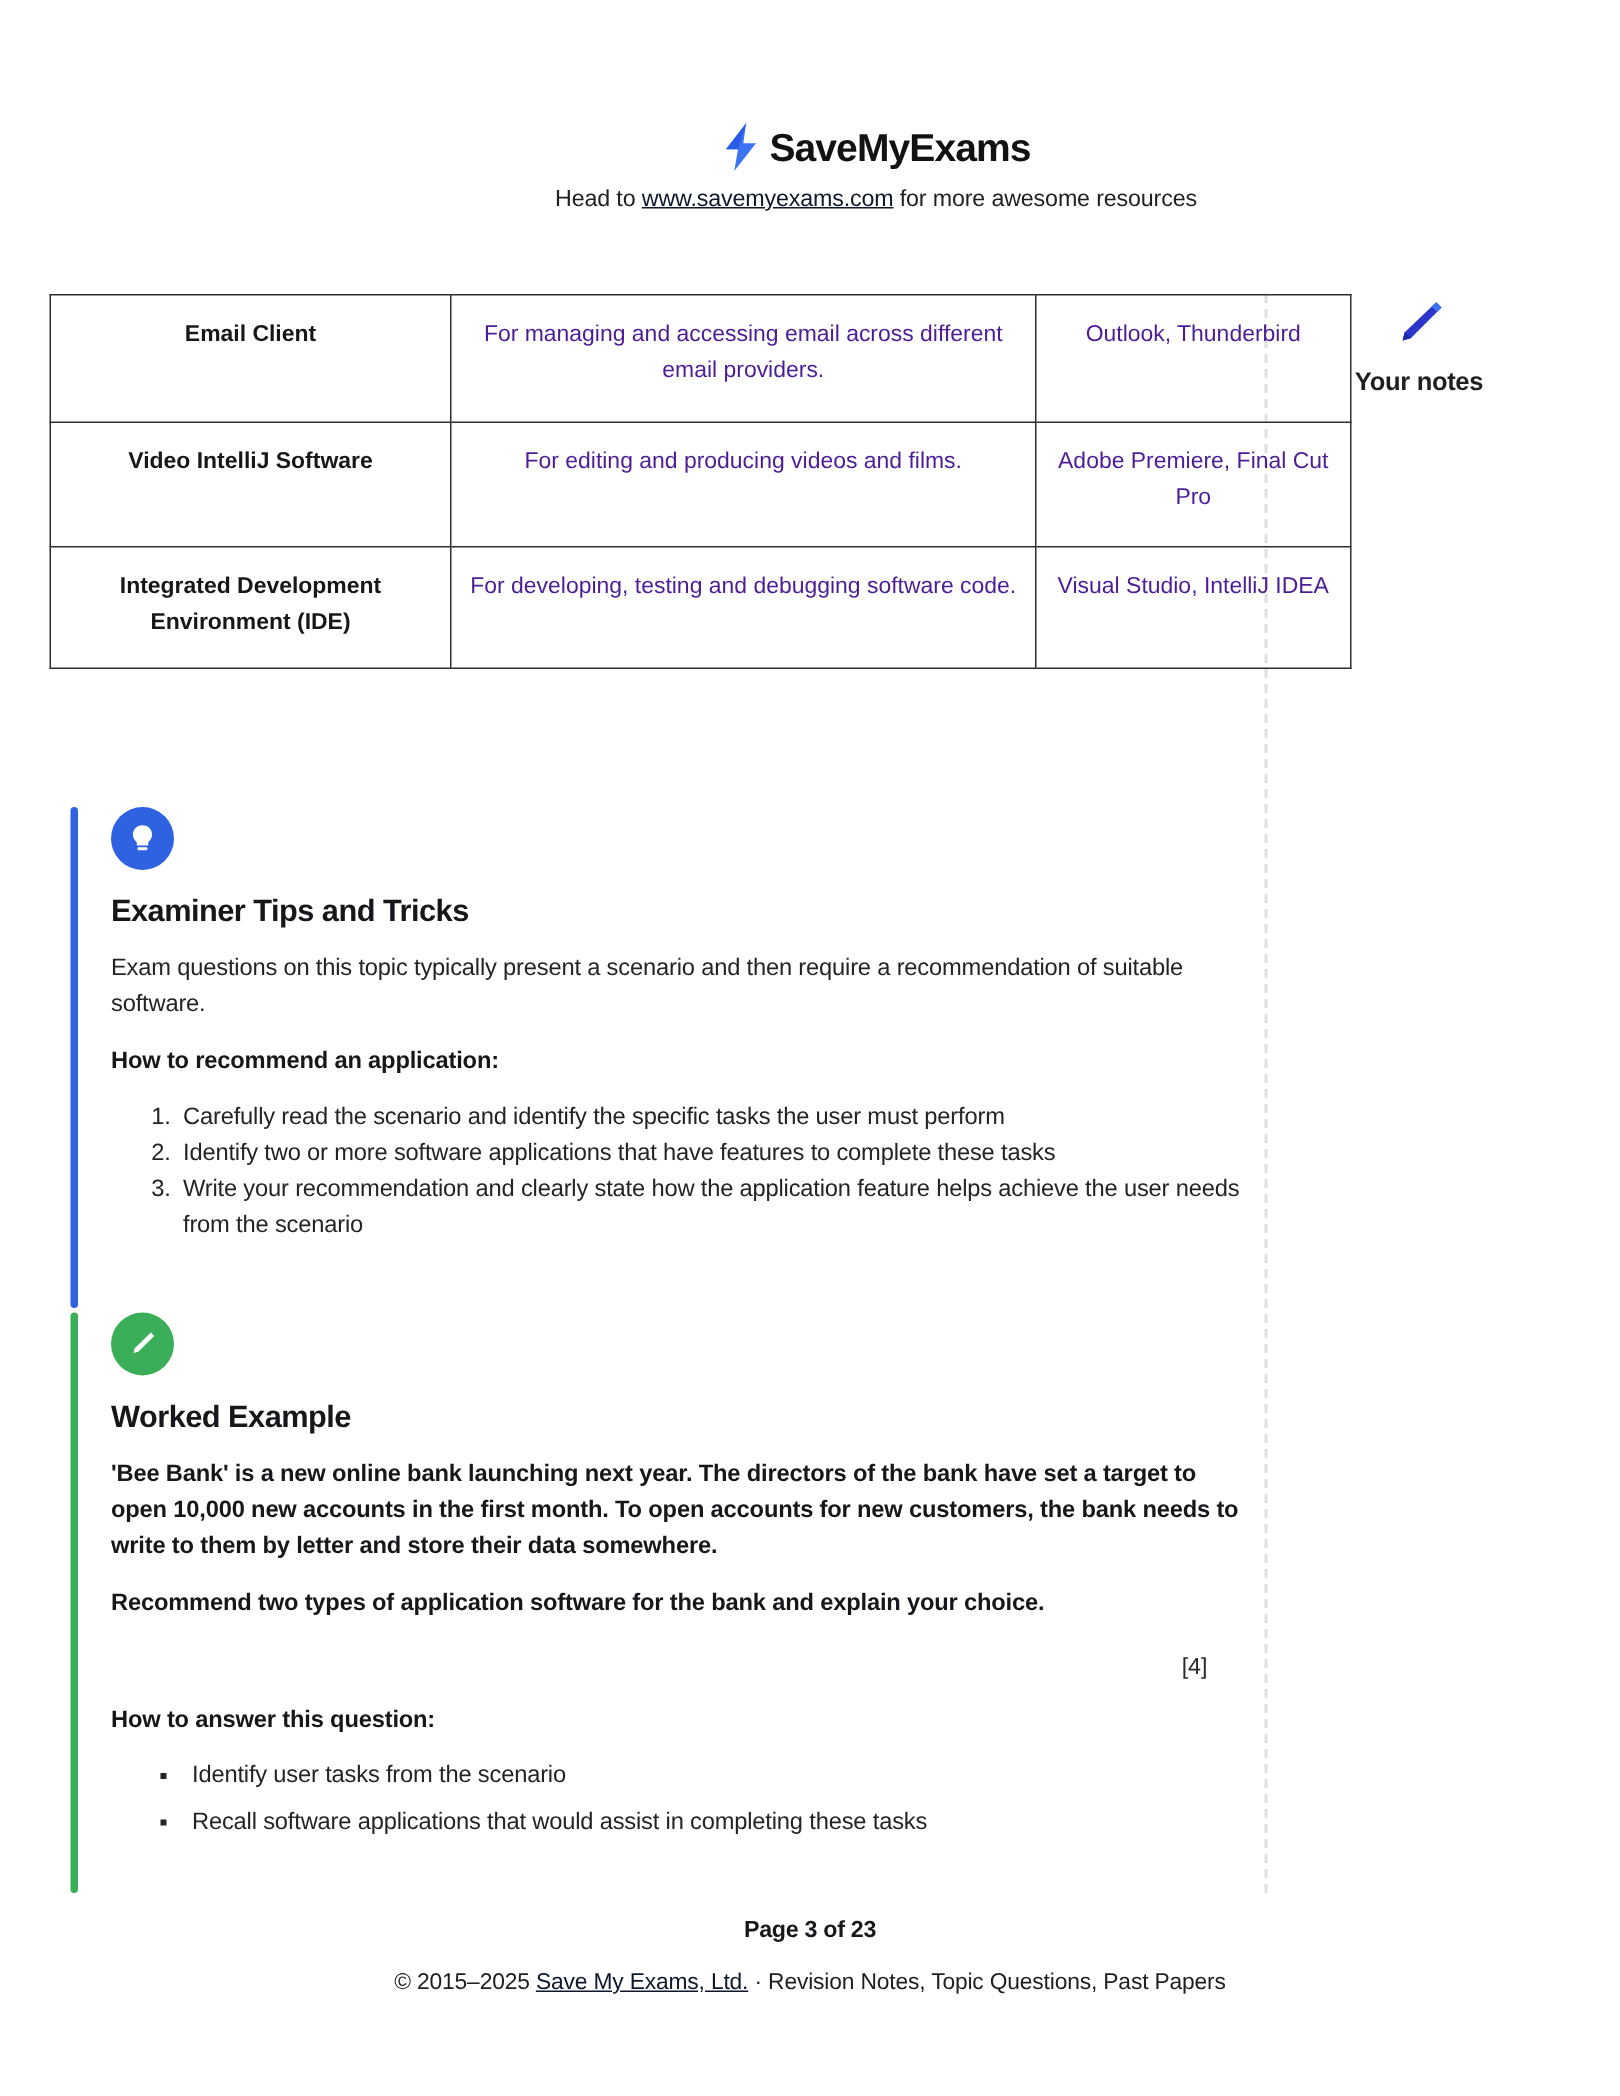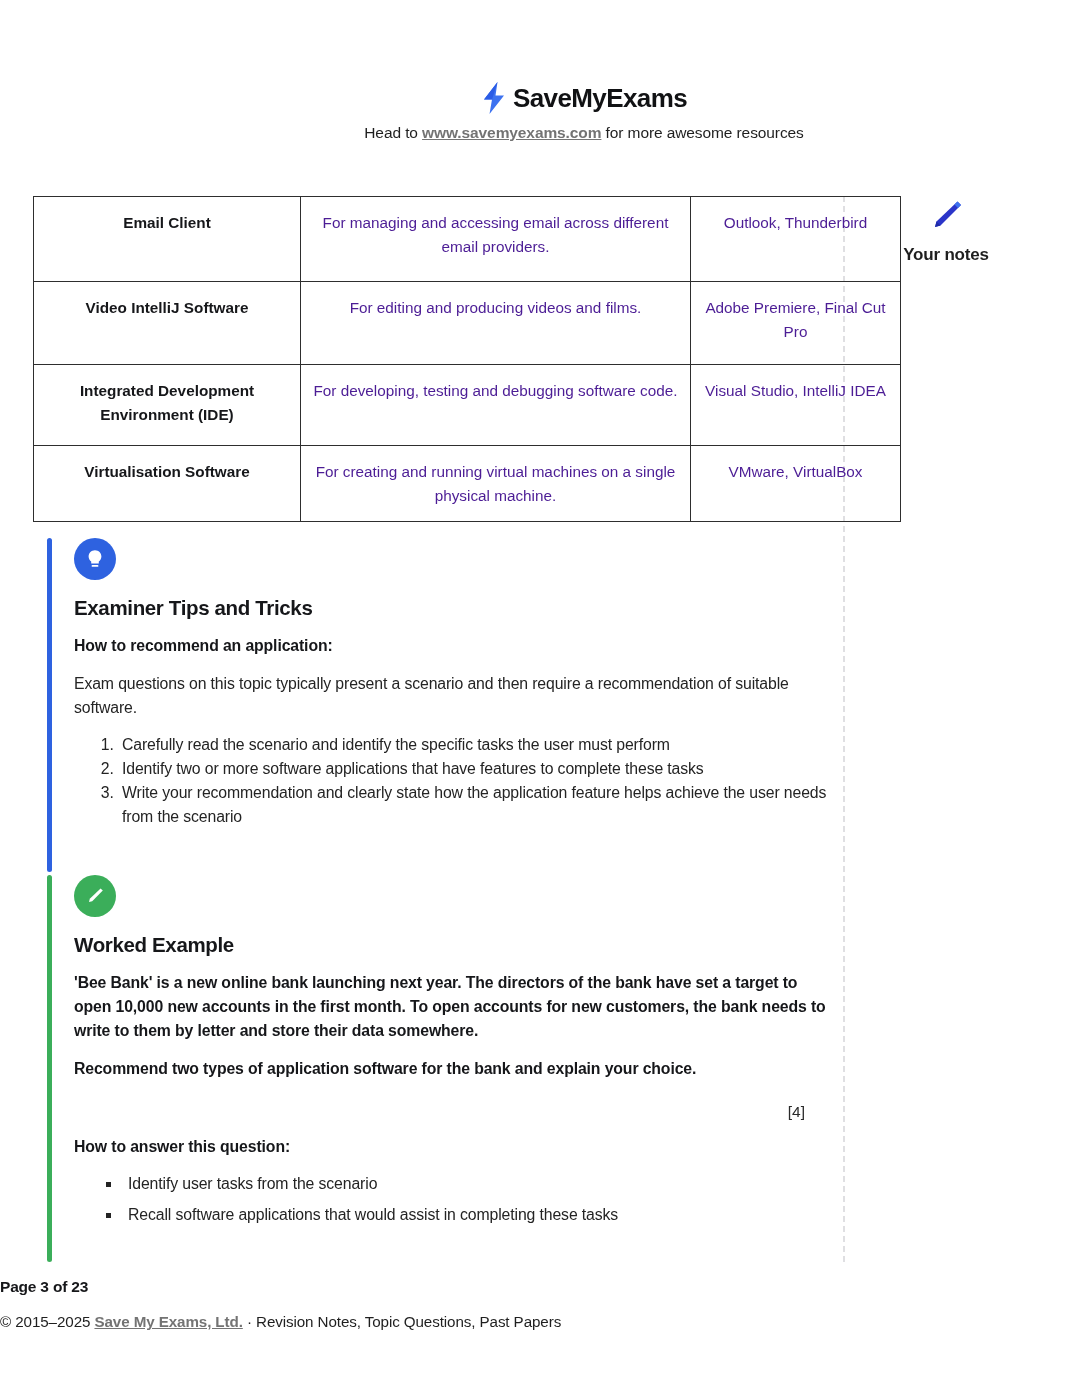--- a/index.html
+++ b/index.html
@@ -41,23 +41,22 @@
     line-height: 1;
   }
   .head-to {
     margin-top: 8px;
     font-size: 15.5px;
     color: #1f1f1f;
     letter-spacing: -0.1px;
   }
   .head-to a,
   .link {
-    color: #737373;
+    color: #0f172a;
     text-decoration: underline;
-    font-weight: bold;
   }
 
   
   .dashed-divider {
     position: absolute;
     left: 843px;
     top: 196px;
     width: 0;
     height: 1066px;
     border-left: 2px dashed #dfdfe2;
@@ -180,21 +179,21 @@
     padding-right: 32px;
     color: #2a2a2a;
   }
 
   
   .footer {
     position: absolute;
     left: 0;
     top: 1278px;
     width: 1080px;
-    text-align: left;
+    text-align: center;
   }
   .page-no {
     font-size: 15.5px;
     font-weight: bold;
     color: #16171a;
     letter-spacing: -0.2px;
   }
   .copyright {
     margin-top: 17px;
     font-size: 15.2px;
@@ -239,39 +238,34 @@
     <tr class="row-h2">
       <td class="c-name">Video IntelliJ Software</td>
       <td class="c-desc">For editing and producing videos and films.</td>
       <td class="c-ex">Adobe Premiere, Final Cut Pro</td>
     </tr>
     <tr class="row-h3">
       <td class="c-name">Integrated Development Environment (IDE)</td>
       <td class="c-desc">For developing, testing and debugging software code.</td>
       <td class="c-ex">Visual Studio, IntelliJ IDEA</td>
     </tr>
-    <tr class="row-h4">
-      <td class="c-name">Virtualisation Software</td>
-      <td class="c-desc">For creating and running virtual machines on a single physical machine.</td>
-      <td class="c-ex">VMware, VirtualBox</td>
-    </tr>
   </tbody>
 </table>
 
 <div class="callout" style="top:538px; height:334px;">
   <div class="accent-bar accent-blue"></div>
   <div class="callout-icon icon-blue">
     <svg width="26" height="26" viewBox="0 0 26 26">
       <path d="M13 4.2 C9.3 4.2 6.6 7 6.6 10.4 C6.6 12.7 7.9 14.3 9.2 15.6 L9.2 17.6 L16.8 17.6 L16.8 15.6 C18.1 14.3 19.4 12.7 19.4 10.4 C19.4 7 16.7 4.2 13 4.2 Z" fill="#ffffff"></path>
       <rect x="9.6" y="18.9" width="6.8" height="1.9" rx="0.9" fill="#ffffff"></rect>
     </svg>
   </div>
   <div class="callout-title">Examiner Tips and Tricks</div>
+  <div class="para">Exam questions on this topic typically present a scenario and then require a recommendation of suitable software.</div>
   <div class="para bold">How to recommend an application:</div>
-  <div class="para">Exam questions on this topic typically present a scenario and then require a recommendation of suitable software.</div>
   <ol class="steps">
     <li>Carefully read the scenario and identify the specific tasks the user must perform</li>
     <li>Identify two or more software applications that have features to complete these tasks</li>
     <li>Write your recommendation and clearly state how the application feature helps achieve the user needs from the scenario</li>
   </ol>
 </div>
 
 <div class="callout" style="top:875px; height:387px;">
   <div class="accent-bar accent-green"></div>
   <div class="callout-icon icon-green">

